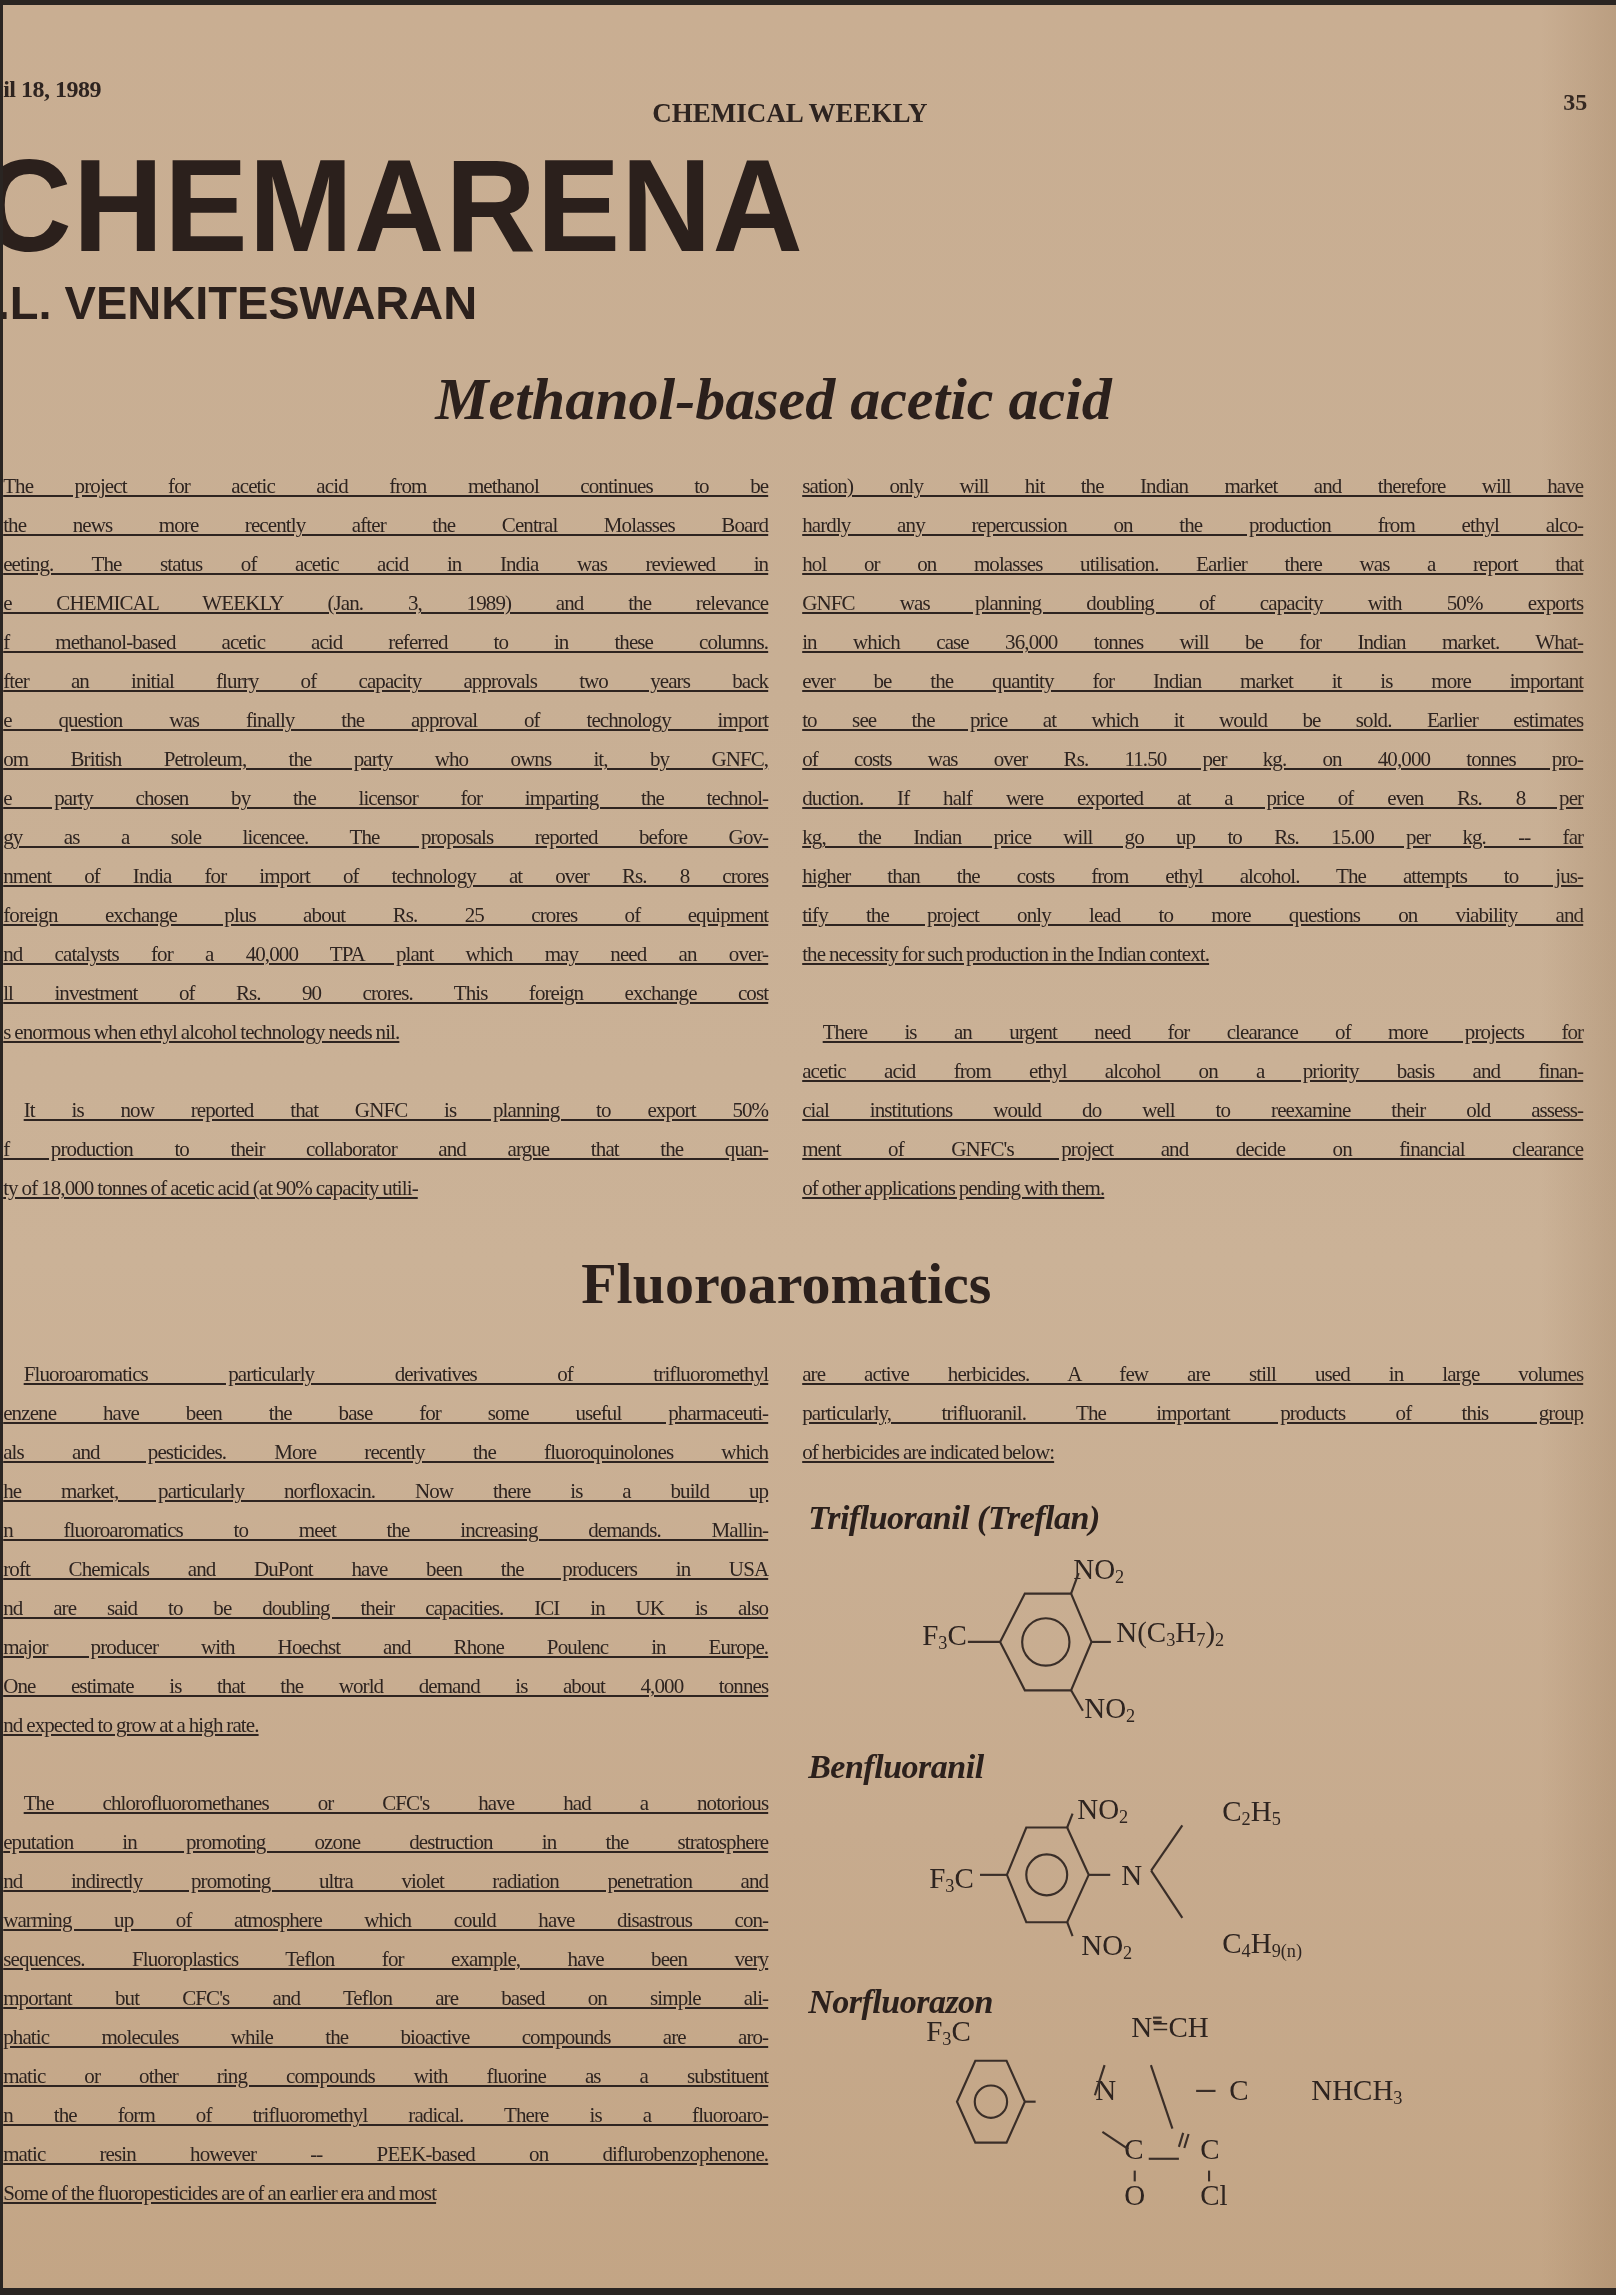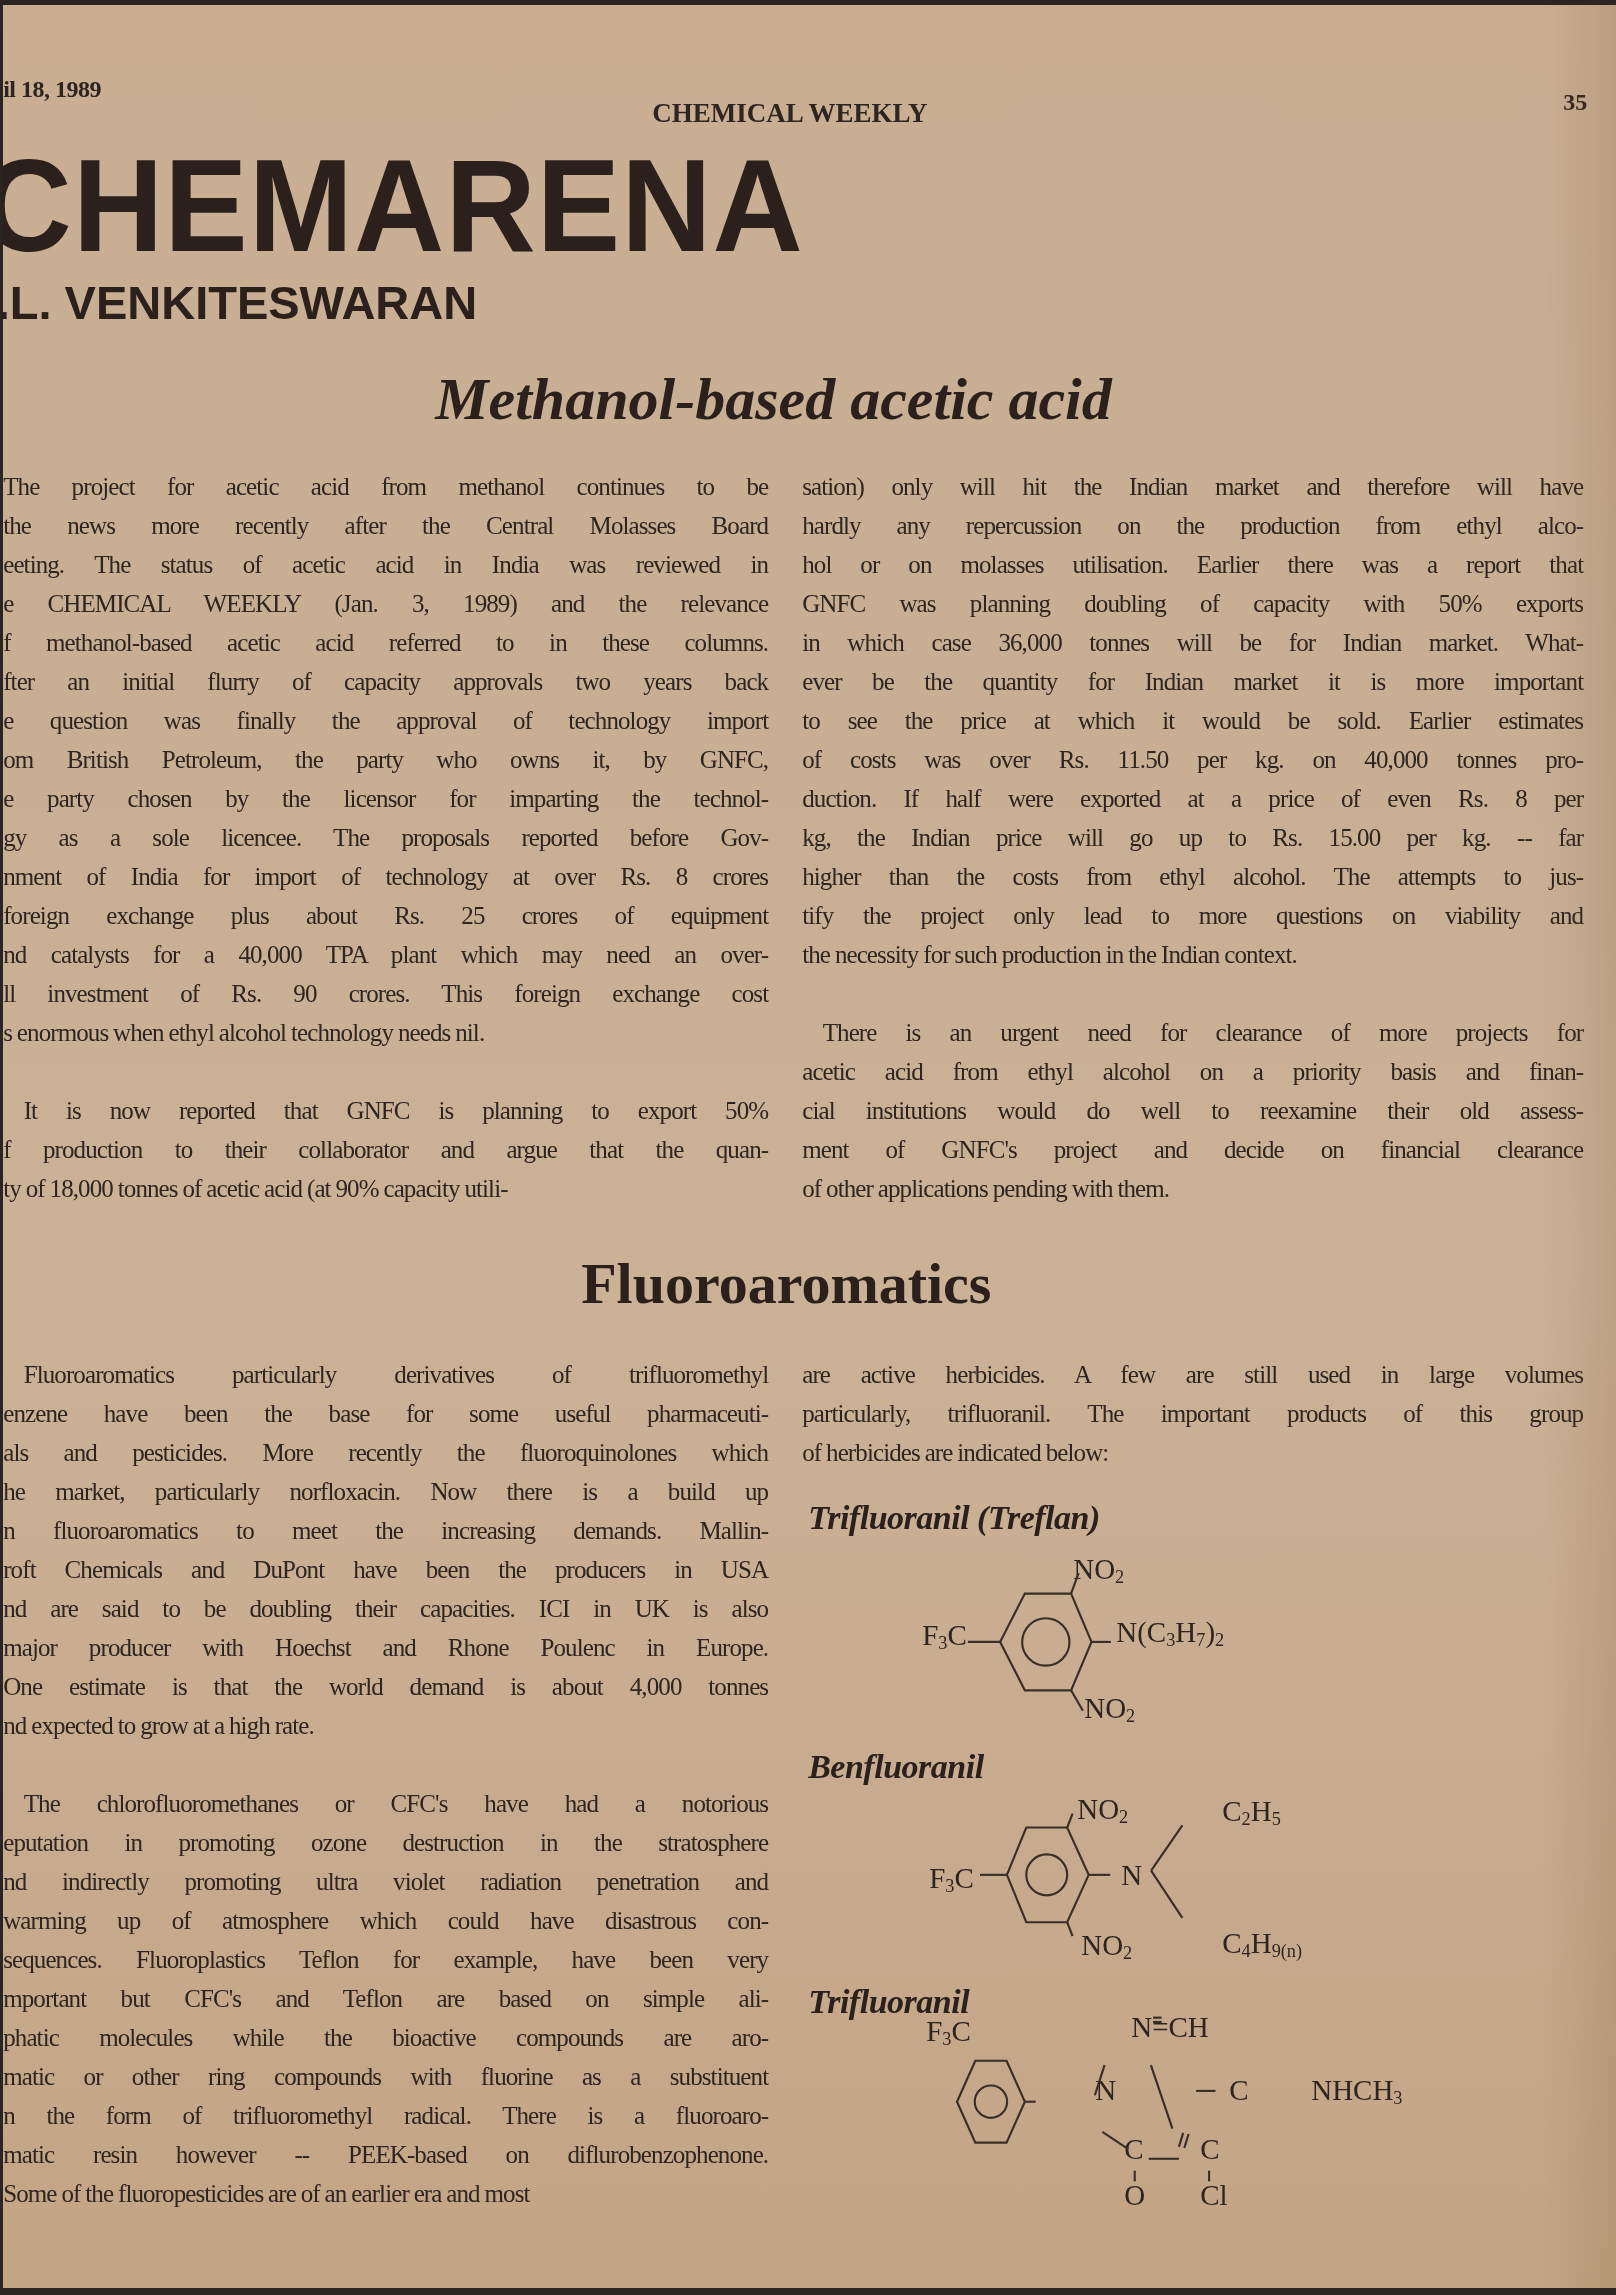--- a/index.html
+++ b/index.html
@@ -32,22 +32,22 @@
     .byline {
       left: -6.5px; top: 274px; font-family: "Liberation Sans", sans-serif;
       font-weight: bold; font-size: 47px; line-height: 1; color: #2b201c;
     }
     .section-title {
       font-weight: bold; line-height: 1; white-space: nowrap; color: #2b201c;
     }
     .st1 { left: 432px; top: 364px; font-size: 60px; font-style: italic; }
     .st2 { left: 578px; top: 1250px; font-size: 58px; }
     .col {
-      font-size: 25px; line-height: 39px; text-align: justify;
-      text-align-last: left; letter-spacing: -0.9px; word-spacing: -0.5px;
+      font-size: 21px; line-height: 39px; text-align: justify;
+      text-align-last: left; letter-spacing: -0.9px; word-spacing: -0.5px; text-decoration: underline;
     }
     .col p { margin: 0; }
     .col .line { display: block; white-space: nowrap; text-align-last: justify; overflow: visible; }
     .col .line.last { text-align-last: left; }
     .col .gap { height: 39px; }
     .c1 { left: 0px; top: 462px; width: 765px; }
     .c2 { left: 799px; top: 462px; width: 781px; }
     .c3 { left: 0px; top: 1350px; width: 765px; }
     .c4 { left: 799px; top: 1350px; width: 781px; }
     .indent { padding-left: 20.5px; }
@@ -187,21 +187,21 @@
     <polygon points="24,70 60,-18 136,-18 176,70 136,158 60,158"></polygon>
     <circle cx="98" cy="70" r="38"></circle>
     <line x1="-26" y1="70" x2="24" y2="70"></line>
     <line x1="176" y1="70" x2="216" y2="70"></line>
     <line x1="136" y1="-18" x2="146" y2="-44"></line>
     <line x1="136" y1="158" x2="146" y2="184"></line>
     <line x1="292" y1="62" x2="350" y2="-22"></line>
     <line x1="292" y1="62" x2="350" y2="150"></line>
   </svg>
 
-  <div class="abs compound-label" style="left:805px; top:1978px;">Trifluoranil</div>
+  <div class="abs compound-label" style="left:805px; top:1978px;">Norfluorazon</div>
   <div class="abs chem-text" style="left:923px; top:2010px;"><span>F<sub>3</sub>C</span></div>
   <div class="abs chem-text" style="left:1128px; top:2006px;text-align:right;"><span>N=CH</span></div>
   <div class="abs chem-text" style="left:1092px; top:2069px;"><span>N</span></div>
   <div class="abs chem-text" style="left:1226px; top:2069px;"><span>C</span></div>
   <div class="abs chem-text" style="left:1308px; top:2069px;"><span>NHCH<sub>3</sub></span></div>
   <div class="abs chem-text" style="left:1121px; top:2128px;"><span>C</span></div>
   <div class="abs chem-text" style="left:1197px; top:2128px;"><span>C</span></div>
   <div class="abs chem-text" style="left:1121px; top:2174px;"><span>O</span></div>
   <div class="abs chem-text" style="left:1197px; top:2174px;"><span>Cl</span></div>
   <svg class="struct" style="left:954px; top:2048px;" width="377" height="162" viewBox="0 0 700 300">

